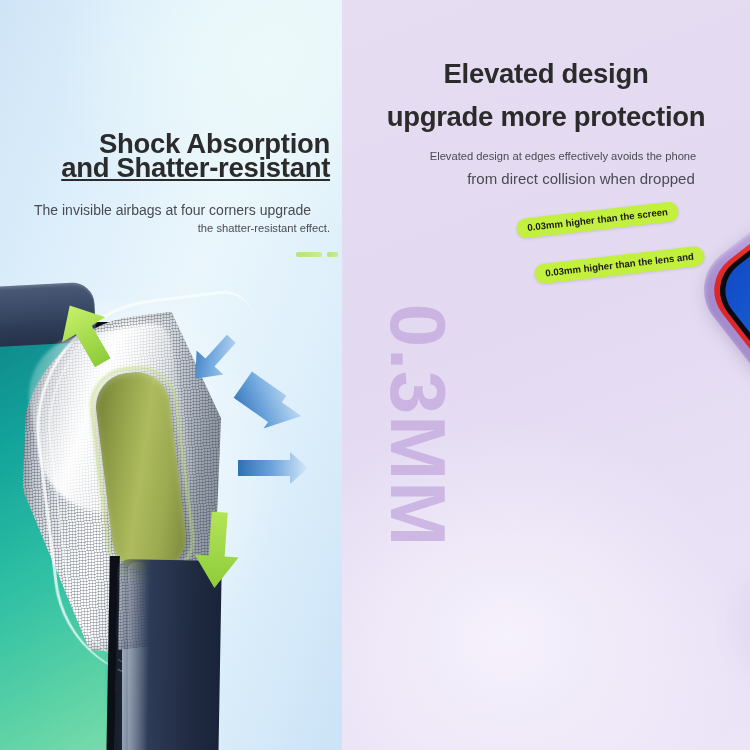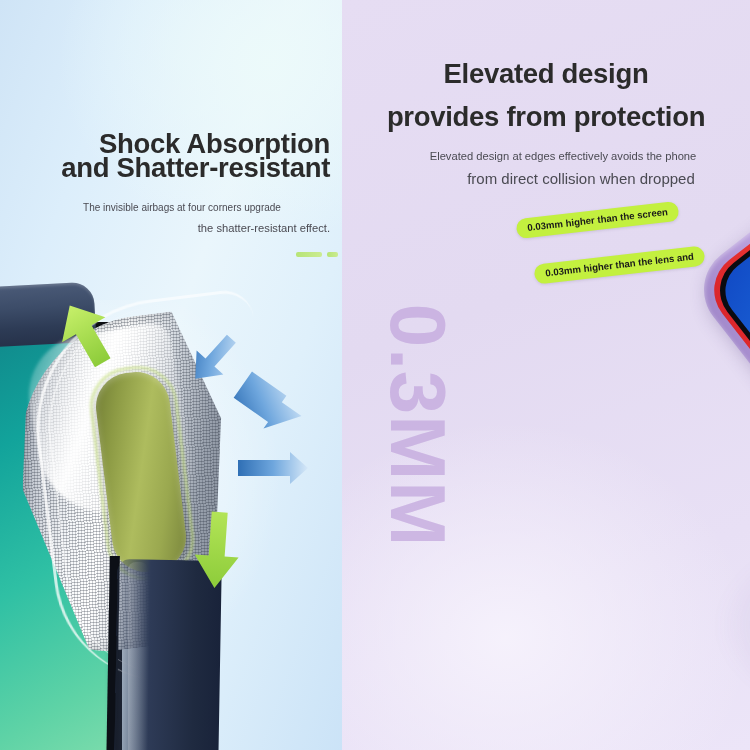--- a/index.html
+++ b/index.html
@@ -20,22 +20,22 @@
     background:
       radial-gradient(ellipse 340px 300px at 40% 85%, rgba(246,242,252,.95) 0%, rgba(246,242,252,0) 72%),
       linear-gradient(160deg,#e6ddf3 0%,#e3daf1 40%,#e8e0f5 75%,#ece5f8 100%);
   }
 
   
   .hl { position:absolute; color:#2b2b2b; font-weight:bold; letter-spacing:-.3px; }
   .sub { position:absolute; color:#4a4a52;padding-left:34px; }
 
   #lh1 { left:0; top:108px; width:330px; text-align:right; font-size:27.5px;margin-top:20px; }
-  #lh2 { left:0; top:152px; width:330px; text-align:right; font-size:27.5px; }
-  #ls1 { left:0; top:202px; width:330px; text-align:center; font-size:10px; }
+  #lh2 { left:0; top:152px; width:330px; text-align:right; font-size:27.5px;text-decoration:underline; }
+  #ls1 { left:0; top:202px; width:330px; text-align:left; font-size:14px; }
   #ls2 { left:0; top:222px; width:330px; text-align:right; font-size:11.2px; }
 
   #rh1 { left:342px; top:58px; width:408px; text-align:center; font-size:27.5px; }
   #rh2 { left:342px; top:101px; width:408px; text-align:center; font-size:27.5px; }
   #rs1 { left:342px; top:150px; width:408px; text-align:center; font-size:11.2px; }
   #rs2 { left:360px; top:170px; width:408px; text-align:center; font-size:15px; }
 
   
   .accent { position:absolute; height:5px; border-radius:2px;
             background:linear-gradient(90deg,#a8e04a,#c4ea6e); opacity:.75; }
@@ -289,21 +289,21 @@
     </div>
 
   </div>
 
   <div class="hl" id="lh1">Shock Absorption</div>
   <div class="hl" id="lh2">and Shatter-resistant</div>
   <div class="sub" id="ls1">The invisible airbags at four corners upgrade</div>
   <div class="sub" id="ls2">the shatter-resistant effect.</div>
 
   <div class="hl" id="rh1">Elevated design</div>
-  <div class="hl" id="rh2">provides from protection</div>
+  <div class="hl" id="rh2">upgrade more protection</div>
   <div class="sub" id="rs1">Elevated design at edges effectively avoids the phone</div>
   <div class="sub" id="rs2">from direct collision when dropped</div>
 
   <div id="bigmm">0.3MM</div>
 
   <div class="pill" id="pill1">0.03mm higher than the screen</div>
   <div class="pill" id="pill2">0.03mm higher than the lens and</div>
 
 </div>
 

